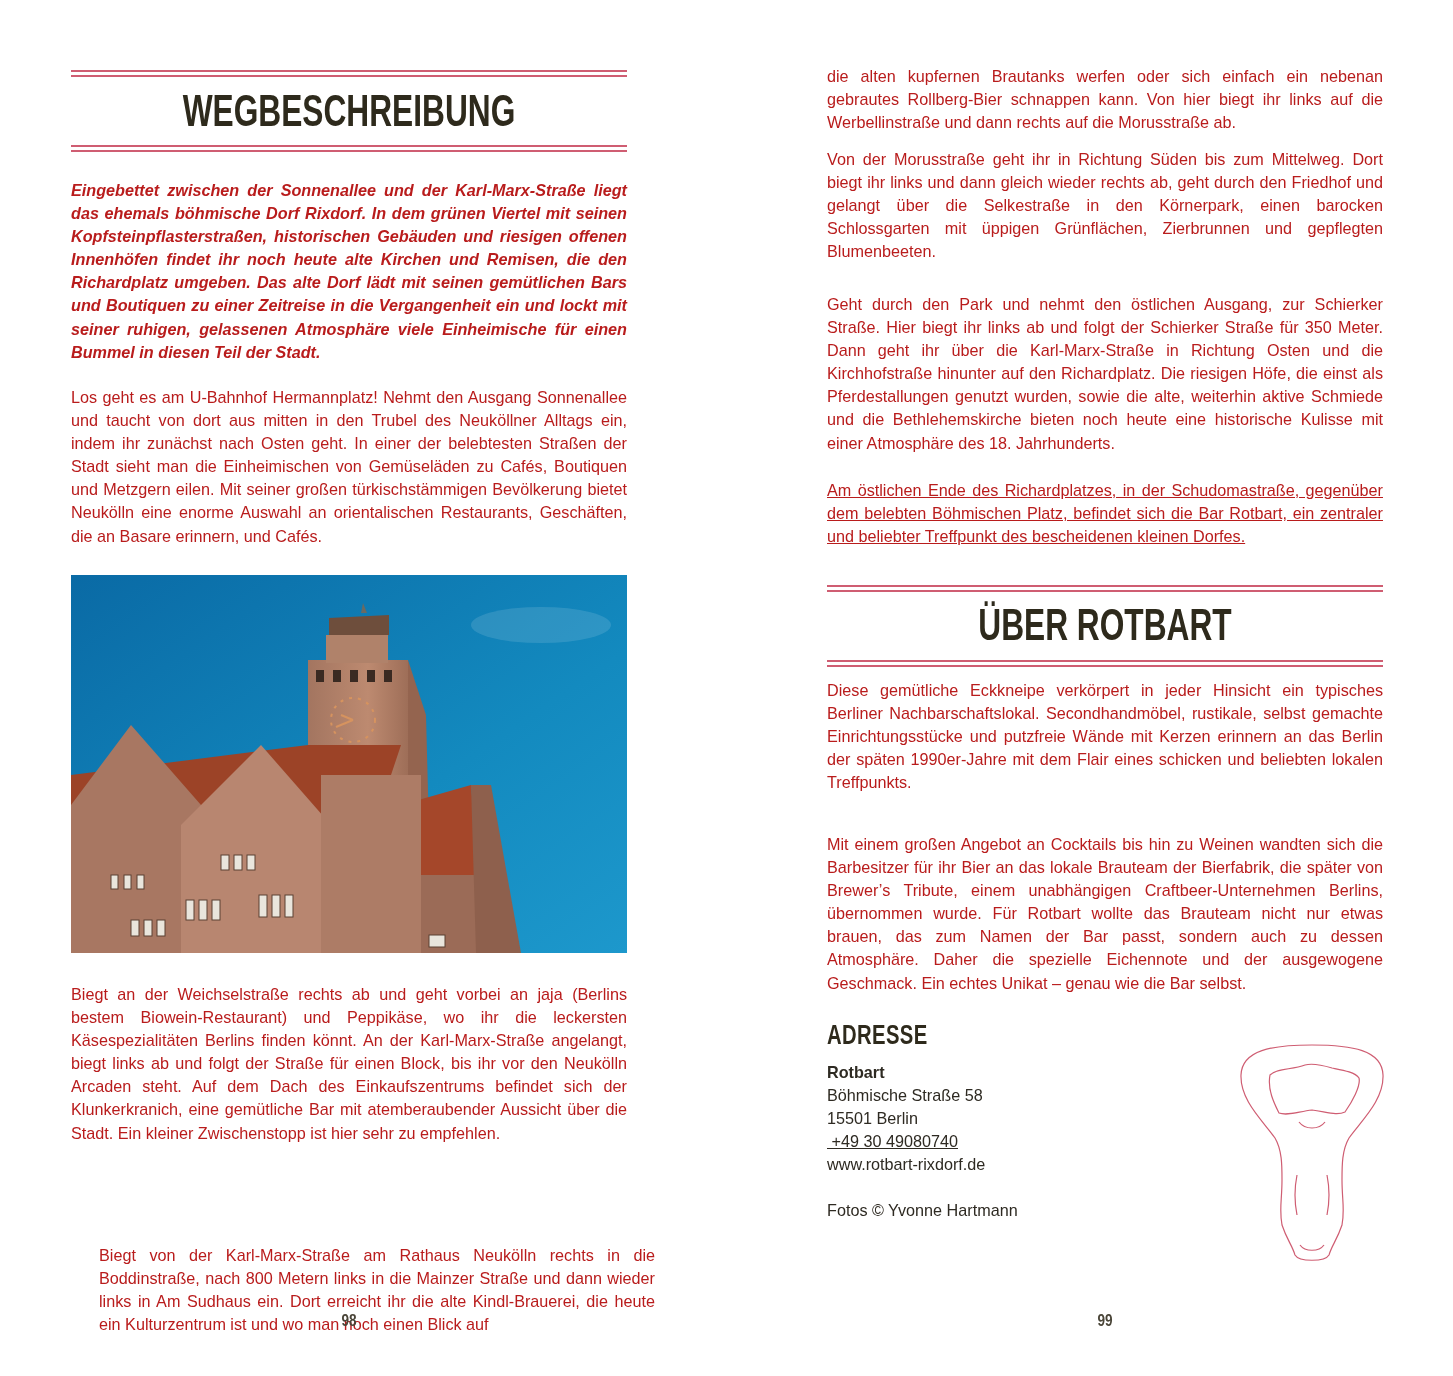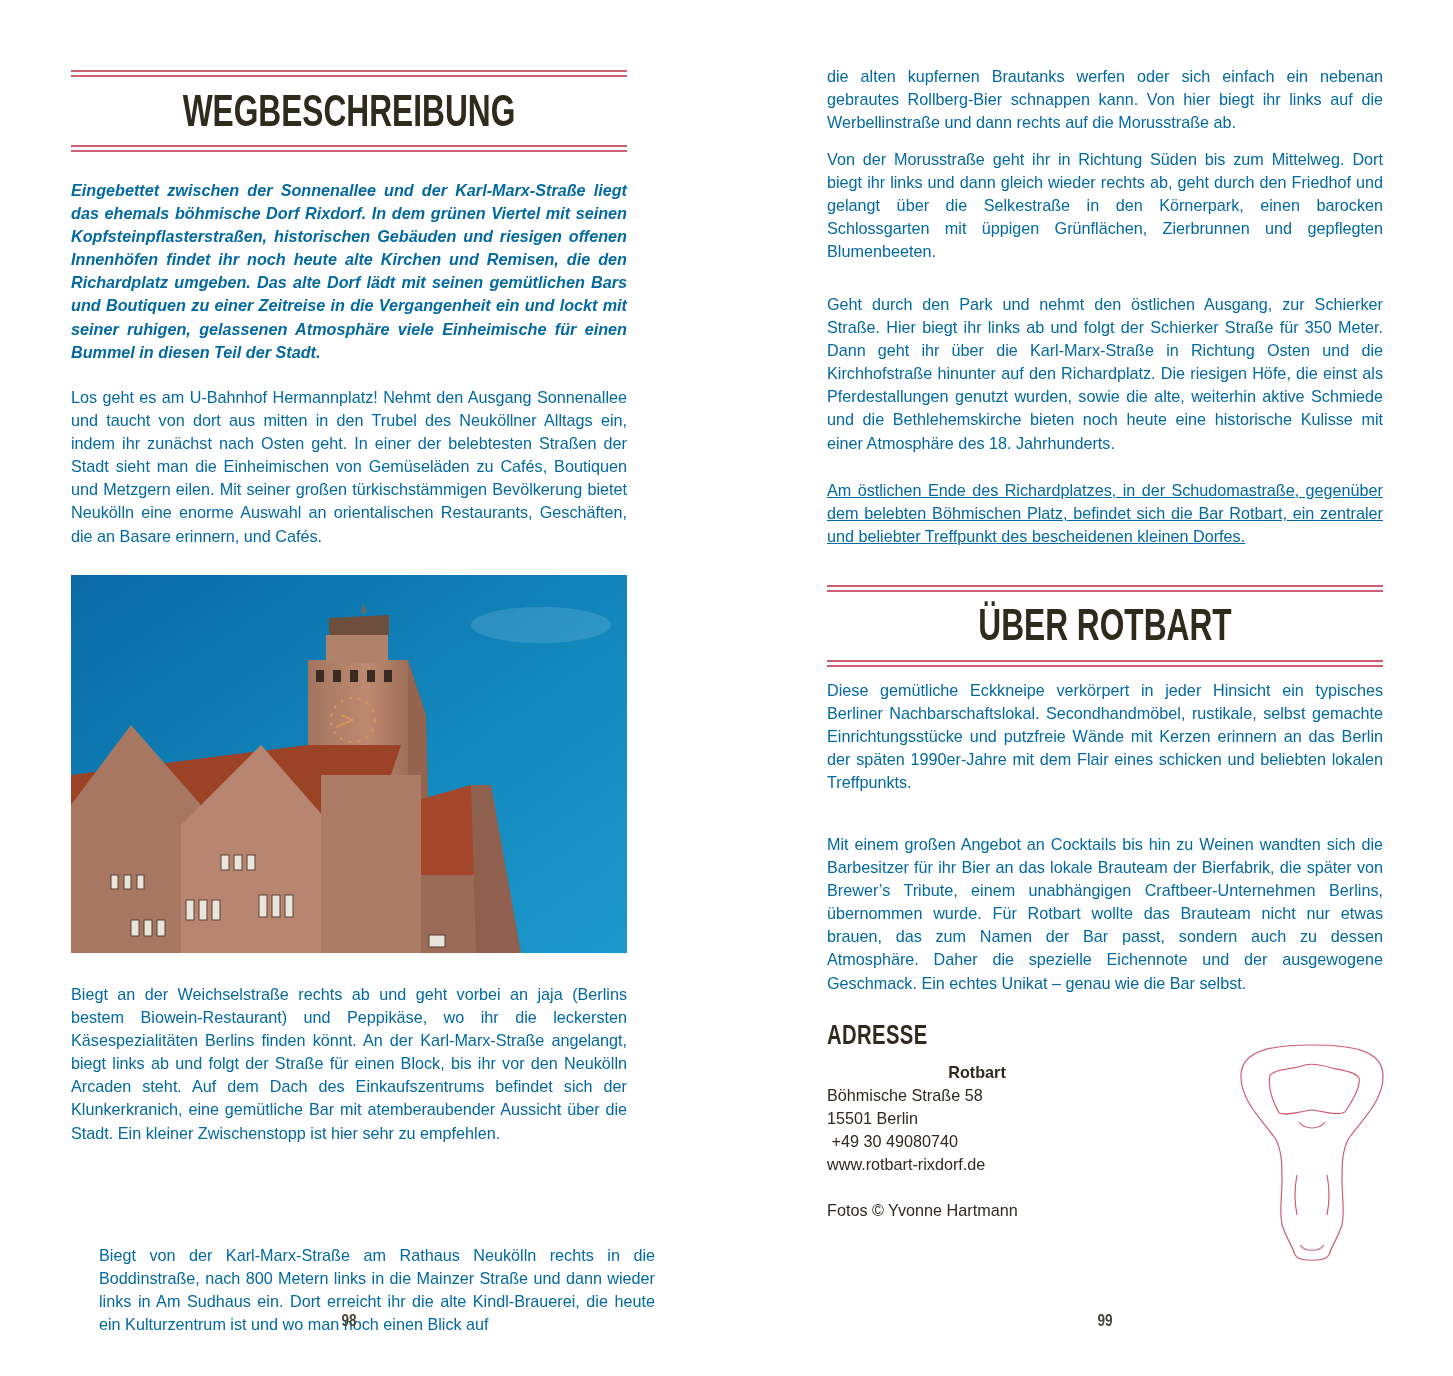--- a/index.html
+++ b/index.html
@@ -26,40 +26,40 @@
     letter-spacing: 0px;
     color: #2e2a1c;
     transform: scaleX(0.72);
     transform-origin: center;
     line-height: 1;
     margin: 0;
   }
 
   p.body {
     font-size: 16.2px; line-height: 23.1px; margin: 0; text-align: justify;
-    color: #0369a1; hyphens: manual;
+    color: #b91c1c; hyphens: manual;
   }
   p.body.bold { font-weight: bold; font-style: italic; }
 
   .page-num {
     position: absolute; width: 100%; text-align: center;
     font-weight: bold; font-size: 17px; color: #4a4538; transform: scaleX(0.8);
   }
 
   .photo {
     position: absolute; left: 0; top: 575px; width: 556px; height: 378px; overflow: hidden;
     background: linear-gradient(160deg, #0b6fa9 0%, #1186bd 45%, #1b93c9 100%);
   }
 
   .addr-heading {
     font-weight: bold; font-size: 27px; color: #2e2a1c; margin: 0;
     transform: scaleX(0.75); transform-origin: left center; letter-spacing: 0.5px;
   }
   .addr-line { font-size: 16.2px; line-height: 23.1px; color: #2e2a22; }
-  .addr-line.name { font-weight: bold; text-align: center; }
+  .addr-line.name { font-weight: bold; }
 </style>
 </head>
 <body>
 
 <div class="page left">
   <div class="rule" style="position:absolute; top:70px; width:556px;"></div>
   <h1 class="section-title" style="position:absolute; top:89px; width:556px;">WEGBESCHREIBUNG</h1>
   <div class="rule" style="position:absolute; top:145px; width:556px;"></div>
 
   <p class="body bold" style="position:absolute; top:179px; width:556px;">Eingebettet zwischen der Sonnenallee und der Karl-Marx-Straße liegt das ehemals böhmische Dorf Rixdorf. In dem grünen Viertel mit seinen Kopfsteinpflasterstraßen, historischen Gebäuden und riesi­gen offenen Innenhöfen findet ihr noch heute alte Kirchen und Remisen, die den Richardplatz umgeben. Das alte Dorf lädt mit sei­nen gemütlichen Bars und Boutiquen zu einer Zeitreise in die Ver­gangenheit ein und lockt mit seiner ruhigen, gelassenen Atmos­phäre viele Einheimische für einen Bummel in diesen Teil der Stadt.</p>
@@ -144,21 +144,21 @@
 
   <p class="body" style="position:absolute; top:679px; width:556px;">Diese gemütliche Eckkneipe verkörpert in jeder Hinsicht ein typisches Berliner Nachbarschaftslokal. Secondhandmöbel, rustikale, selbst gemachte Einrichtungsstücke und putzfreie Wände mit Kerzen erin­nern an das Berlin der späten 1990er-Jahre mit dem Flair eines schi­cken und beliebten lokalen Treffpunkts.</p>
   <p class="body" style="position:absolute; top:833px; width:556px;">Mit einem großen Angebot an Cocktails bis hin zu Weinen wandten sich die Barbesitzer für ihr Bier an das lokale Brauteam der Bierfabrik, die später von Brewer’s Tribute, einem unabhängigen Craftbeer-Unter­nehmen Berlins, übernommen wurde. Für Rotbart wollte das Brauteam nicht nur etwas brauen, das zum Namen der Bar passt, sondern auch zu dessen Atmosphäre. Daher die spezielle Eichennote und der aus­gewogene Geschmack. Ein echtes Unikat – genau wie die Bar selbst.</p>
 
   <div style="position:absolute; top:1020px; width:300px;">
     <h2 class="addr-heading">ADRESSE</h2>
     <div style="height:10px;"></div>
     <div class="addr-line name">Rotbart</div>
     <div class="addr-line">Böhmische Straße 58</div>
     <div class="addr-line">15501 Berlin</div>
-    <div class="addr-line" style="white-space:pre;"> +49 30 49080740</div>
+    <div class="addr-line" style="white-space:pre;text-decoration:underline;"> +49 30 49080740</div>
     <div class="addr-line">www.rotbart-rixdorf.de</div>
     <div style="height:23px;"></div>
     <div class="addr-line">Fotos © Yvonne Hartmann</div>
   </div>
 
   <div style="position:absolute; left:410px; top:1040px; width:150px; height:225px;">
     <svg width="150" height="225" viewBox="0 0 150 225" xmlns="http://www.w3.org/2000/svg" fill="none" stroke="#cf5d72" stroke-width="1.2">
       <path d="M75 5 C115 5 145 10 146 35 C147 60 125 80 112 98 C105 110 105 125 105 140 C105 160 108 170 105 185 C100 200 95 205 92 215 C88 222 62 222 58 215 C55 205 50 200 45 185 C42 170 45 160 45 140 C45 125 45 110 38 98 C25 80 3 60 4 35 C5 10 35 5 75 5 Z"></path>
       <path d="M33 35 C40 28 55 30 68 25 C75 23 85 25 95 28 C105 30 118 32 122 38 C124 46 115 62 108 72 C100 76 90 72 75 70 C60 72 50 76 42 73 C38 65 30 50 33 35 Z"></path>
       <path d="M62 82 C68 90 82 90 88 82"></path>

